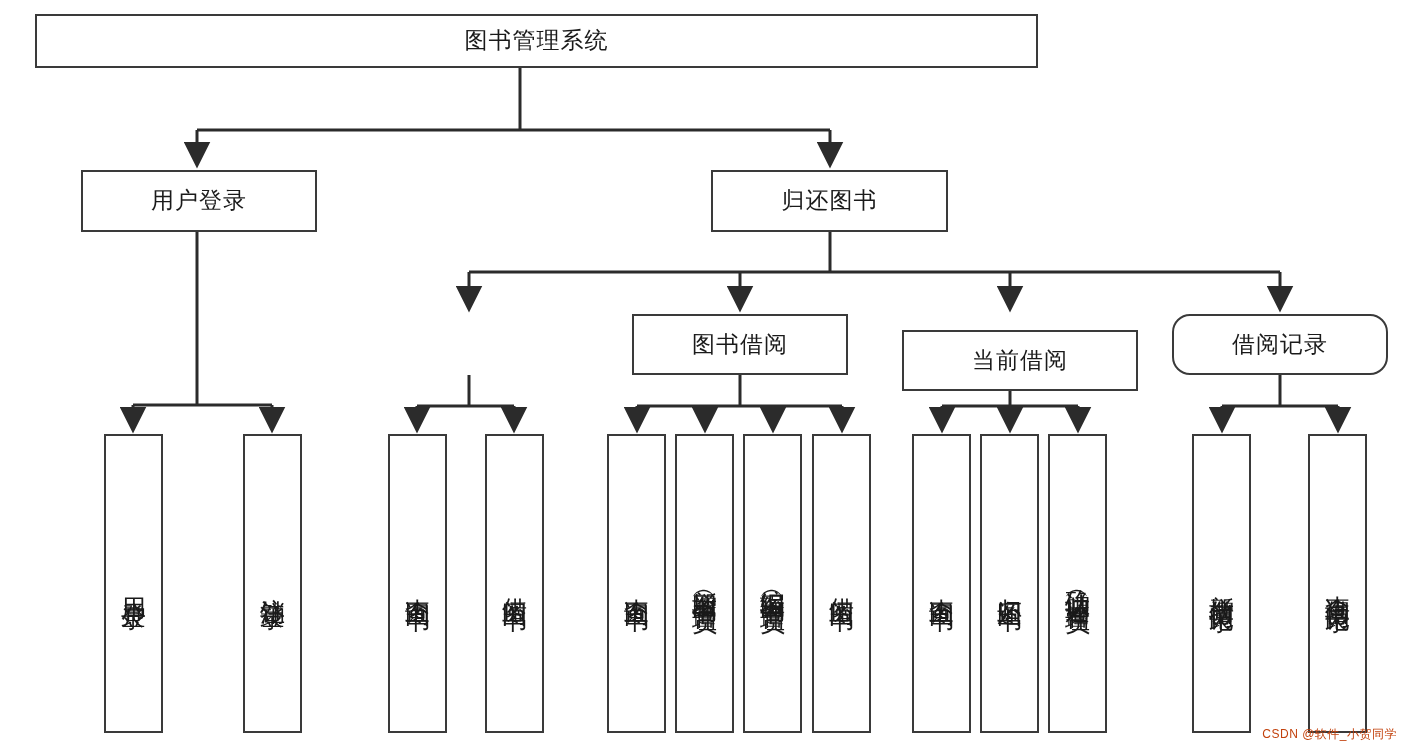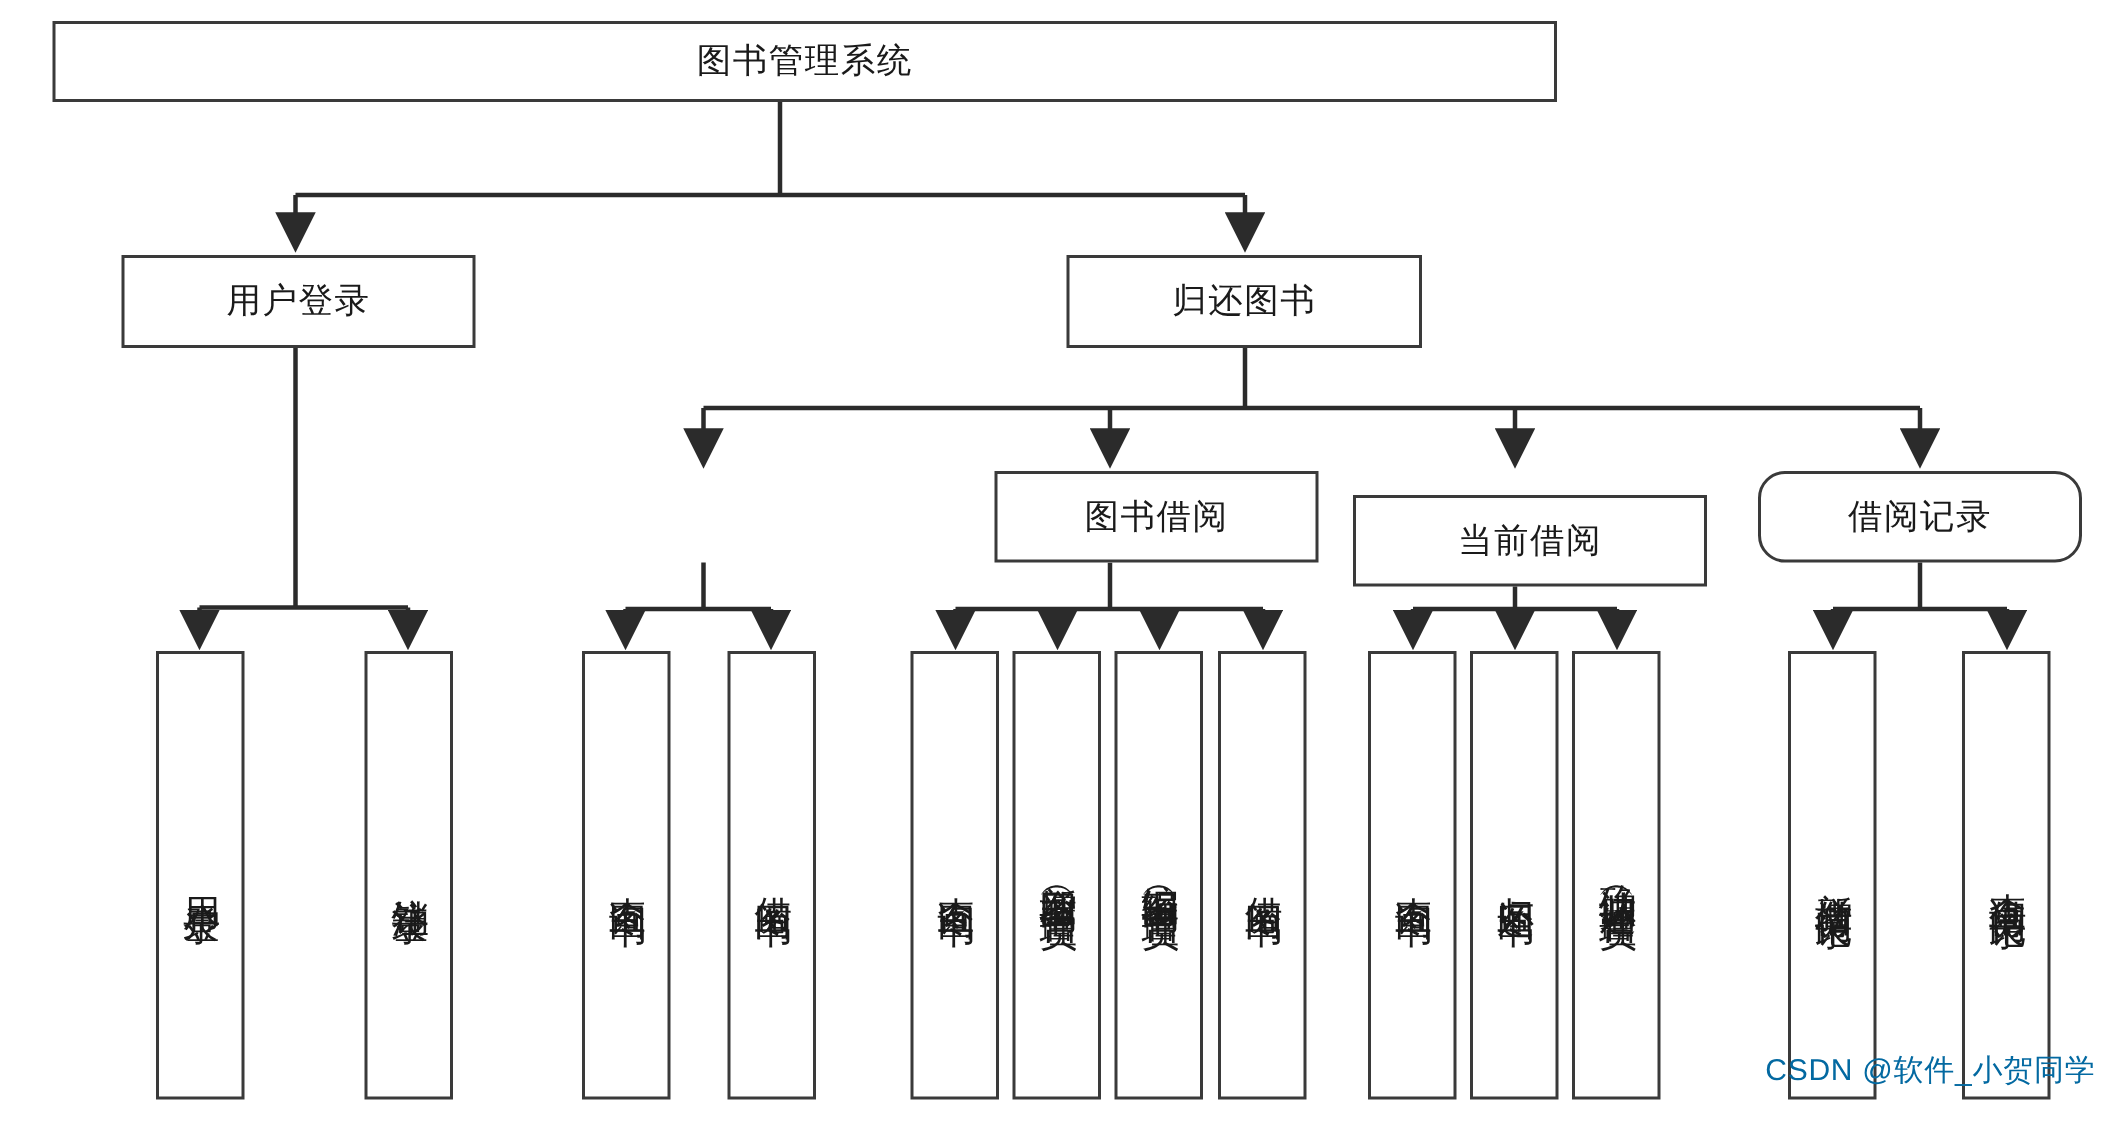--- a/index.html
+++ b/index.html
@@ -57,23 +57,23 @@
     text-orientation: upright;
     font-size: 25px;
     line-height: 1.0;
     letter-spacing: 3px;
     white-space: normal;
     max-height: 290px;
   }
   #watermark {
     position: absolute;
     right: 8px;
-    bottom: 20px;
-    font-size: 20px;
-    color: #0369a1;
+    bottom: 4px;
+    font-size: 12px;
+    color: #c2410c;
     letter-spacing: 0.5px;
     white-space: nowrap;
     user-select: none;
   }
 </style>
 </head>
 <body>
 
 <div id="canvas">
 
@@ -132,21 +132,21 @@
     <span class="lbl">图书管理系统</span>
   </div>
 
   <div class="node h" style="left:81px; top:170px; width:236px; height:62px;">
     <span class="lbl">用户登录</span>
   </div>
   <div class="node h" style="left:711px; top:170px; width:237px; height:62px;">
     <span class="lbl">归还图书</span>
   </div>
 
-  <div class="node h" style="left:632px; top:314px; width:216px; height:61px;margin-left:31px;">
+  <div class="node h" style="left:632px; top:314px; width:216px; height:61px;">
     <span class="lbl">图书借阅</span>
   </div>
   <div class="node h" style="left:902px; top:330px; width:236px; height:61px;">
     <span class="lbl">当前借阅</span>
   </div>
   <div class="node h" style="left:1172px; top:314px; width:216px; height:61px;border-radius:18px;">
     <span class="lbl">借阅记录</span>
   </div>
 
   <div class="node v" style="left:104px; top:434px; width:59px; height:299px;">

